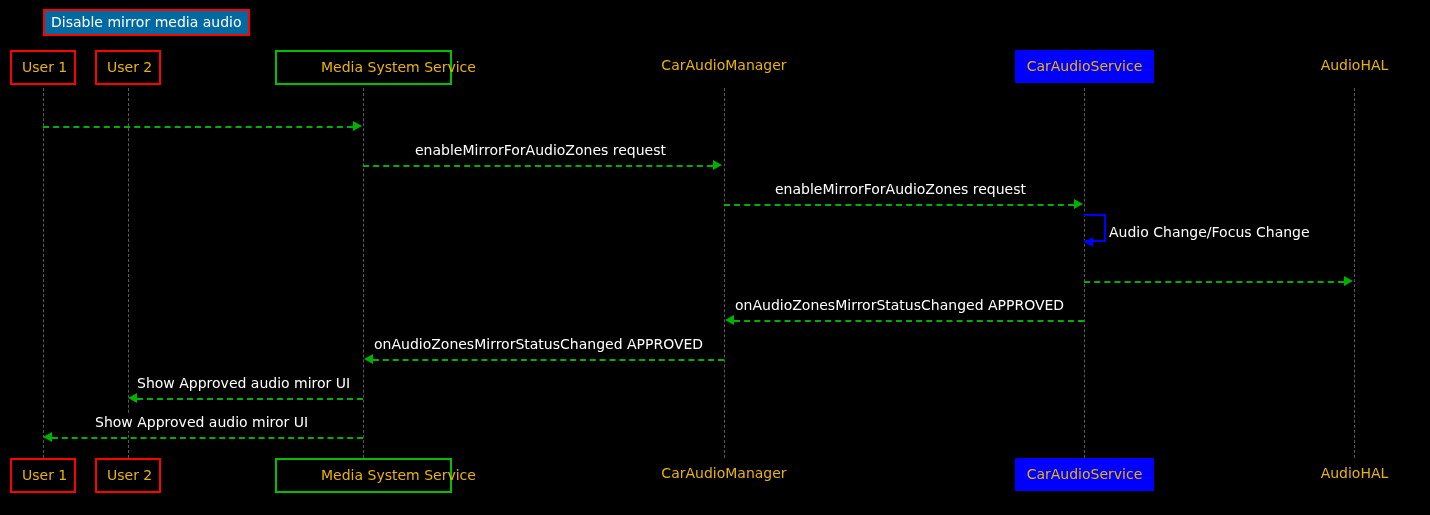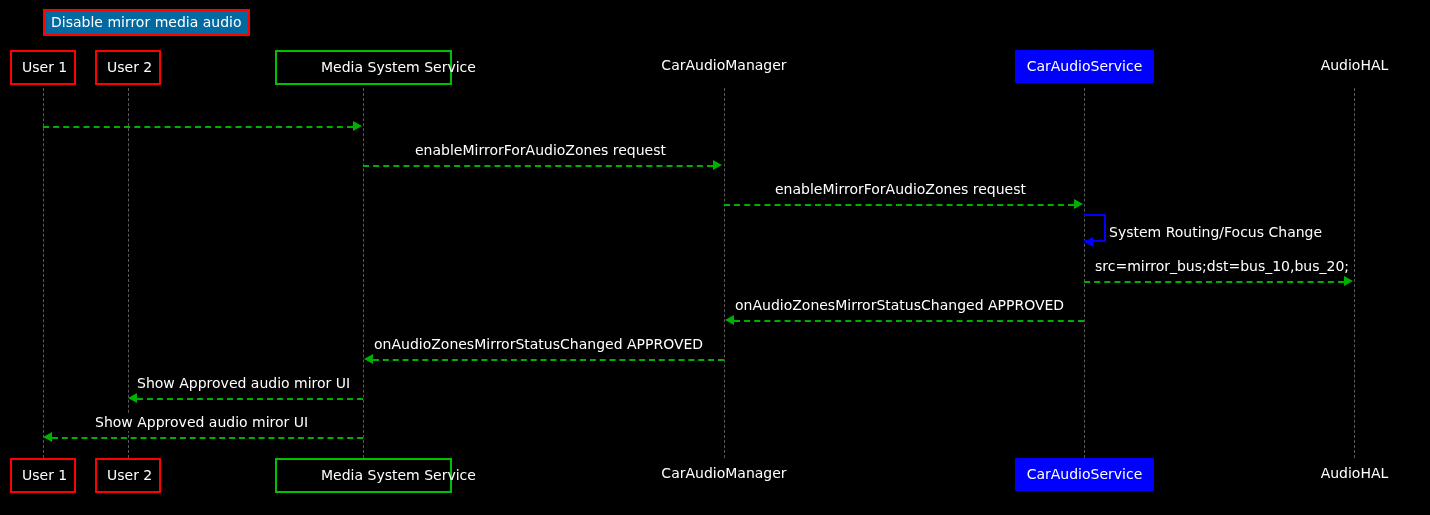--- a/index.html
+++ b/index.html
@@ -31,21 +31,21 @@
   .lifeline-line {
     position: absolute;
     width: 0;
     border-left: 1px dashed #5a5a5a;
     top: 88px;
     height: 370px;
   }
   .actor-box {
     position: absolute;
     box-sizing: border-box;
-    color: #ffffff;
+    color: #eab308;
     font-size: 14px;
     line-height: 16px;
     text-align: center;
     white-space: nowrap;
     padding: 7px 10px 8px 10px;
     background: #000000;
   }
   .actor-box.redline { border: 2px solid #ff0000; }
   .actor-box.greenline { border: 2px solid #00c000; padding-left: 44px; }
   .actor-box.bluefill { background: #0000ff; border: 1px solid #0000ff; }
@@ -122,25 +122,24 @@
   <div class="arrow-head right" style="left:353px; top:121px;"></div>
 
   <div class="msg-label" style="left:414px; top:142px;">enableMirrorForAudioZones request</div>
   <div class="arrow-line" style="left:363px; top:165px; width:350px;"></div>
   <div class="arrow-head right" style="left:713px; top:160px;"></div>
 
   <div class="msg-label" style="left:774px; top:181px;">enableMirrorForAudioZones request</div>
   <div class="arrow-line" style="left:724px; top:204px; width:350px;"></div>
   <div class="arrow-head right" style="left:1074px; top:199px;"></div>
 
-  <div class="msg-label" style="left:1108px; top:224px;">System Routing/Focus Change</div>
+  <div class="msg-label" style="left:1108px; top:224px;">Audio Change/Focus Change</div>
   <div class="self-loop" style="left:1084px; top:214px; width:22px; height:28px;"></div>
   <div class="self-arrow-head" style="left:1084px; top:237px;"></div>
 
-  <div class="msg-label" style="left:1094px; top:258px;">src=mirror_bus;dst=bus_10,bus_20;</div>
   <div class="arrow-line" style="left:1084px; top:281px; width:260px;"></div>
   <div class="arrow-head right" style="left:1344px; top:276px;"></div>
 
   <div class="msg-label" style="left:734px; top:297px;">onAudioZonesMirrorStatusChanged APPROVED</div>
   <div class="arrow-line" style="left:734px; top:320px; width:350px;"></div>
   <div class="arrow-head left" style="left:725px; top:315px;"></div>
 
   <div class="msg-label" style="left:373px; top:336px;">onAudioZonesMirrorStatusChanged APPROVED</div>
   <div class="arrow-line" style="left:373px; top:359px; width:351px;"></div>
   <div class="arrow-head left" style="left:364px; top:354px;"></div>

